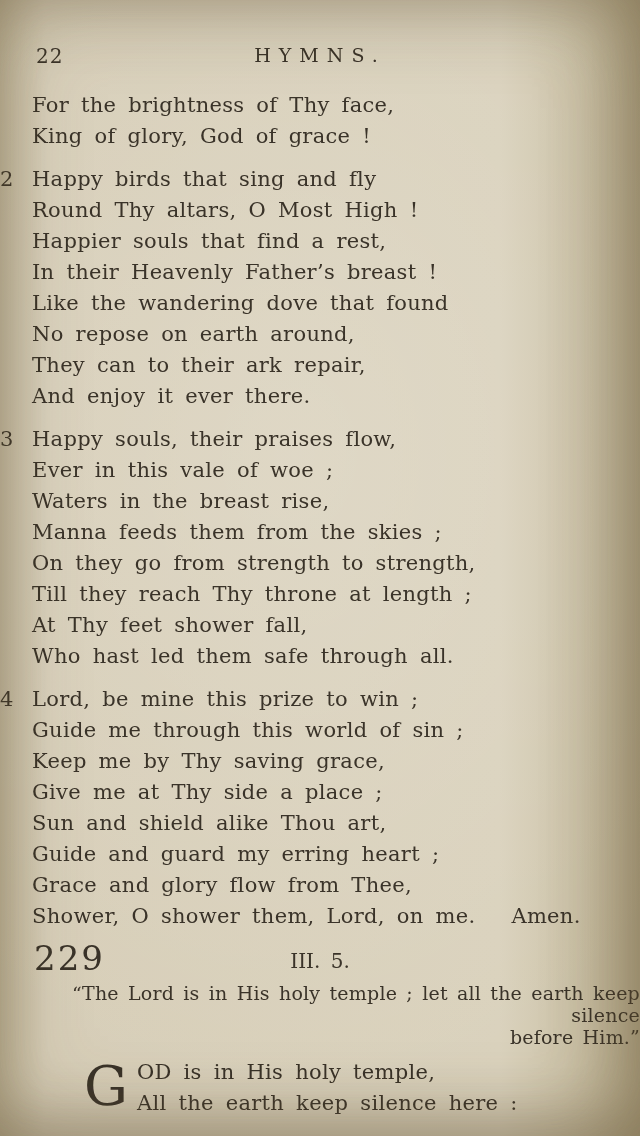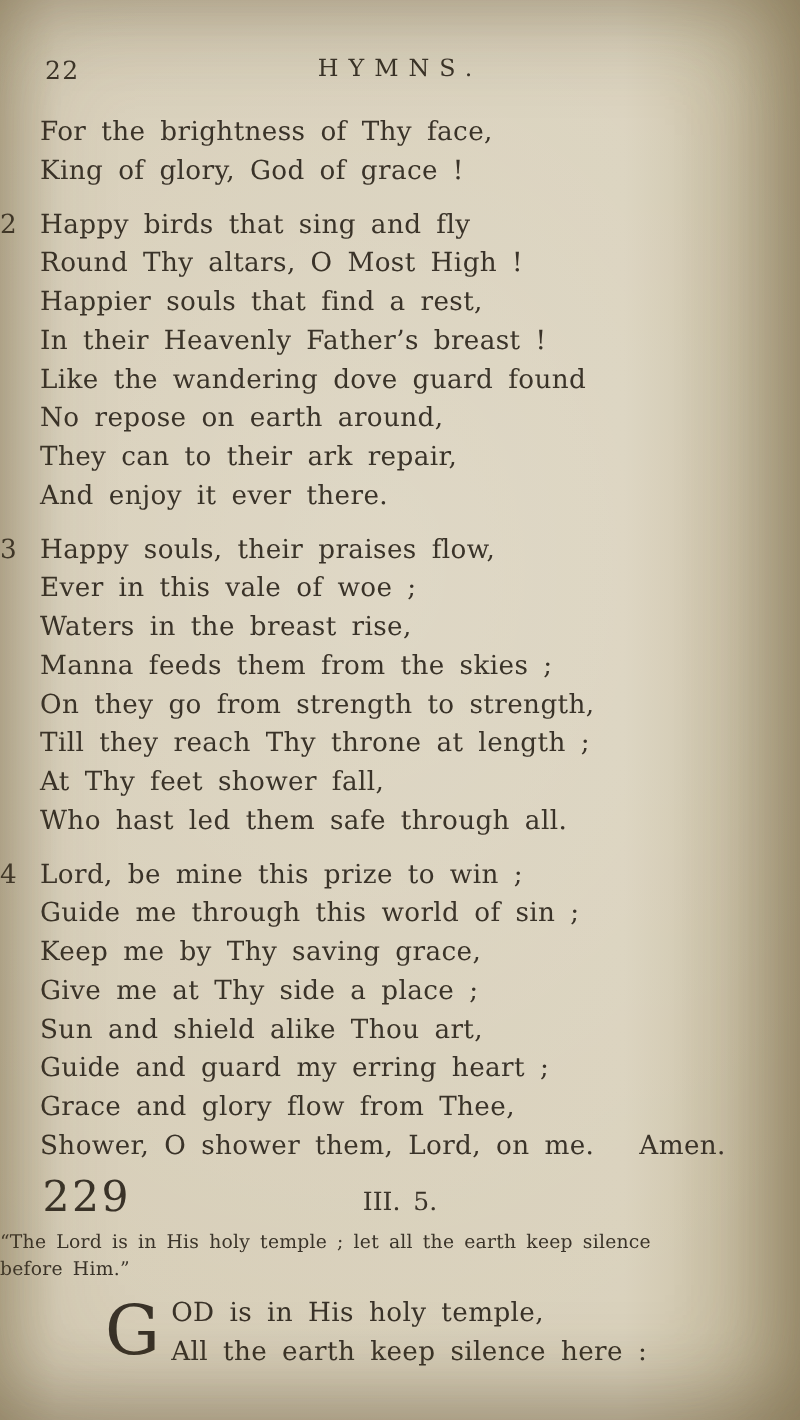--- a/index.html
+++ b/index.html
@@ -32,21 +32,21 @@
   .stanza-number { width: 32px; flex: 0 0 32px; font-size: 21px; line-height: 31px; }
   .stanza-lines { flex: 1; }
   .verse-line { font-size: 21px; line-height: 31px; word-spacing: 5px; letter-spacing: 0.3px; white-space: nowrap; }
   .amen { margin-left: 36px; }
 
   
   .section-229 { position: absolute; top: 938px; left: 0; right: 0; }
   .hymn-head { position: relative; height: 42px; }
   .hymn-number { position: absolute; left: 34px; top: 0; font-size: 34px; letter-spacing: 2px; }
   .hymn-meter { position: absolute; left: 0; right: 0; top: 11px; text-align: center; font-size: 20px; word-spacing: 4px; }
-  .epigraph { text-align: left; font-size: 15px; line-height: 22px; word-spacing: 3px; letter-spacing: 0.2px; margin-top: 2px; }
+  .epigraph { text-align: right; font-size: 19px; line-height: 22px; word-spacing: 3px; letter-spacing: 0.2px; margin-top: 2px; }
   .opening { margin-top: 9px; padding-left: 84px; font-size: 22px; line-height: 33px; word-spacing: 5px; }
   .dropcap { float: left; font-size: 55px; line-height: 52px; margin: 3px 9px 0 0; }
 </style>
 </head>
 <body>
 
 <div class="page-header">
   <span class="page-number">22</span>
   <span class="page-title">HYMNS.</span>
 </div>
@@ -59,21 +59,21 @@
         <div class="verse-line">King of glory, God of grace !</div>
       </div>
     </div>
     <div class="stanza">
       <div class="stanza-number">2</div>
       <div class="stanza-lines">
         <div class="verse-line">Happy birds that sing and fly</div>
         <div class="verse-line">Round Thy altars, O Most High !</div>
         <div class="verse-line">Happier souls that find a rest,</div>
         <div class="verse-line">In their Heavenly Father’s breast !</div>
-        <div class="verse-line">Like the wandering dove guard found</div>
+        <div class="verse-line">Like the wandering dove that found</div>
         <div class="verse-line">No repose on earth around,</div>
         <div class="verse-line">They can to their ark repair,</div>
         <div class="verse-line">And enjoy it ever there.</div>
       </div>
     </div>
     <div class="stanza">
       <div class="stanza-number">3</div>
       <div class="stanza-lines">
         <div class="verse-line">Happy souls, their praises flow,</div>
         <div class="verse-line">Ever in this vale of woe ;</div>

